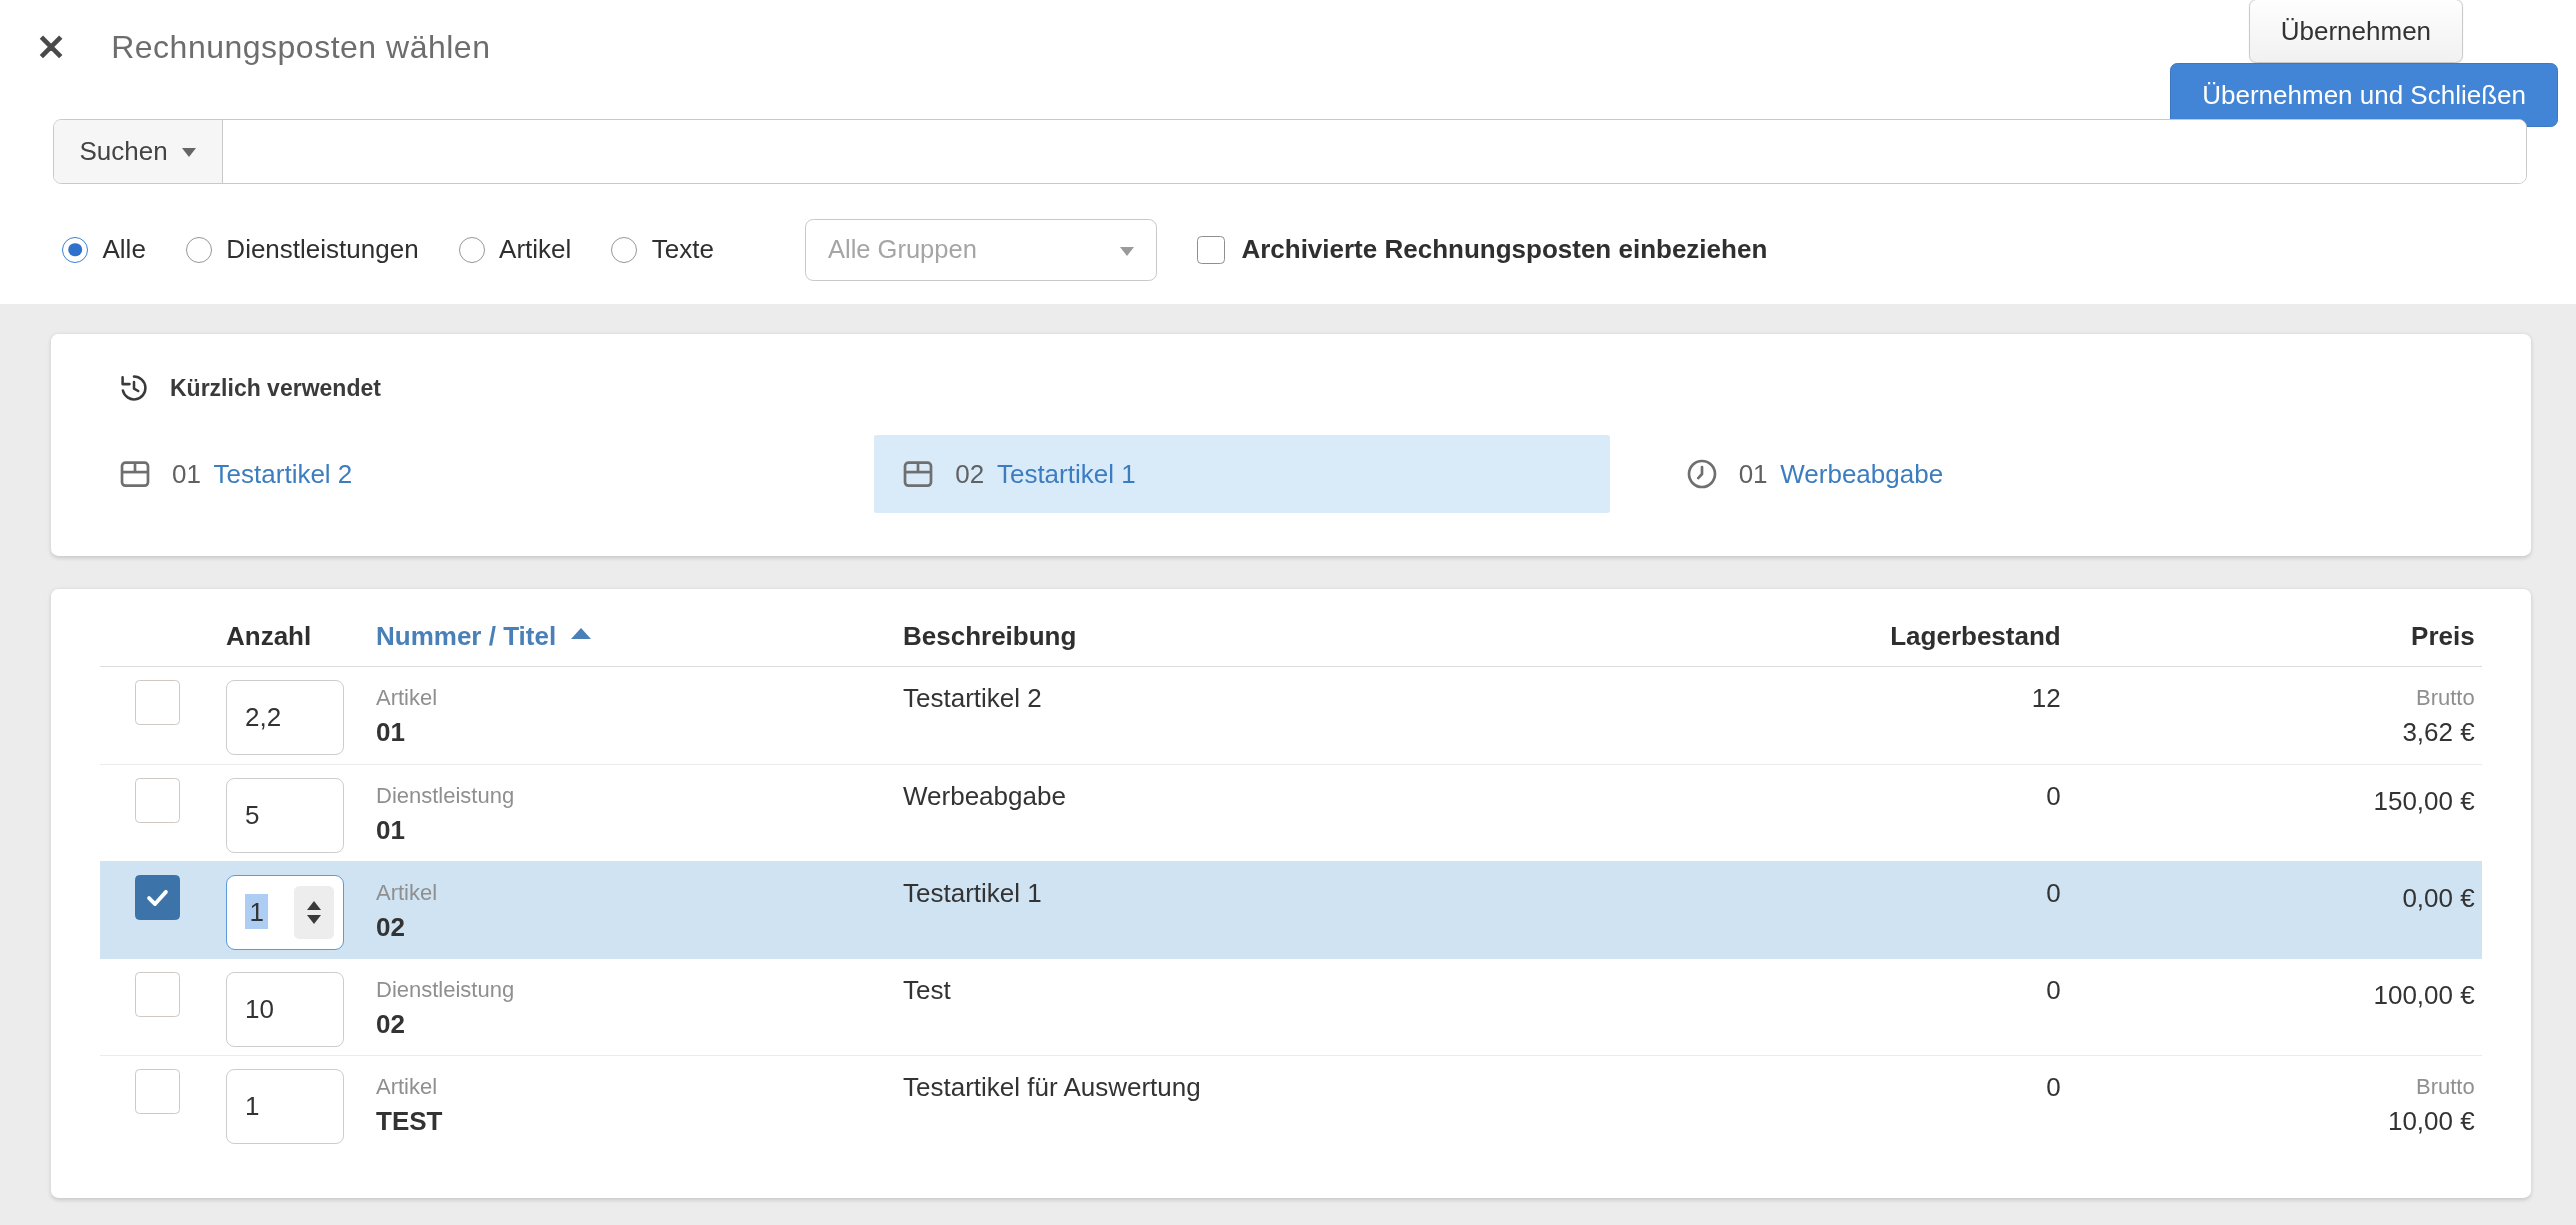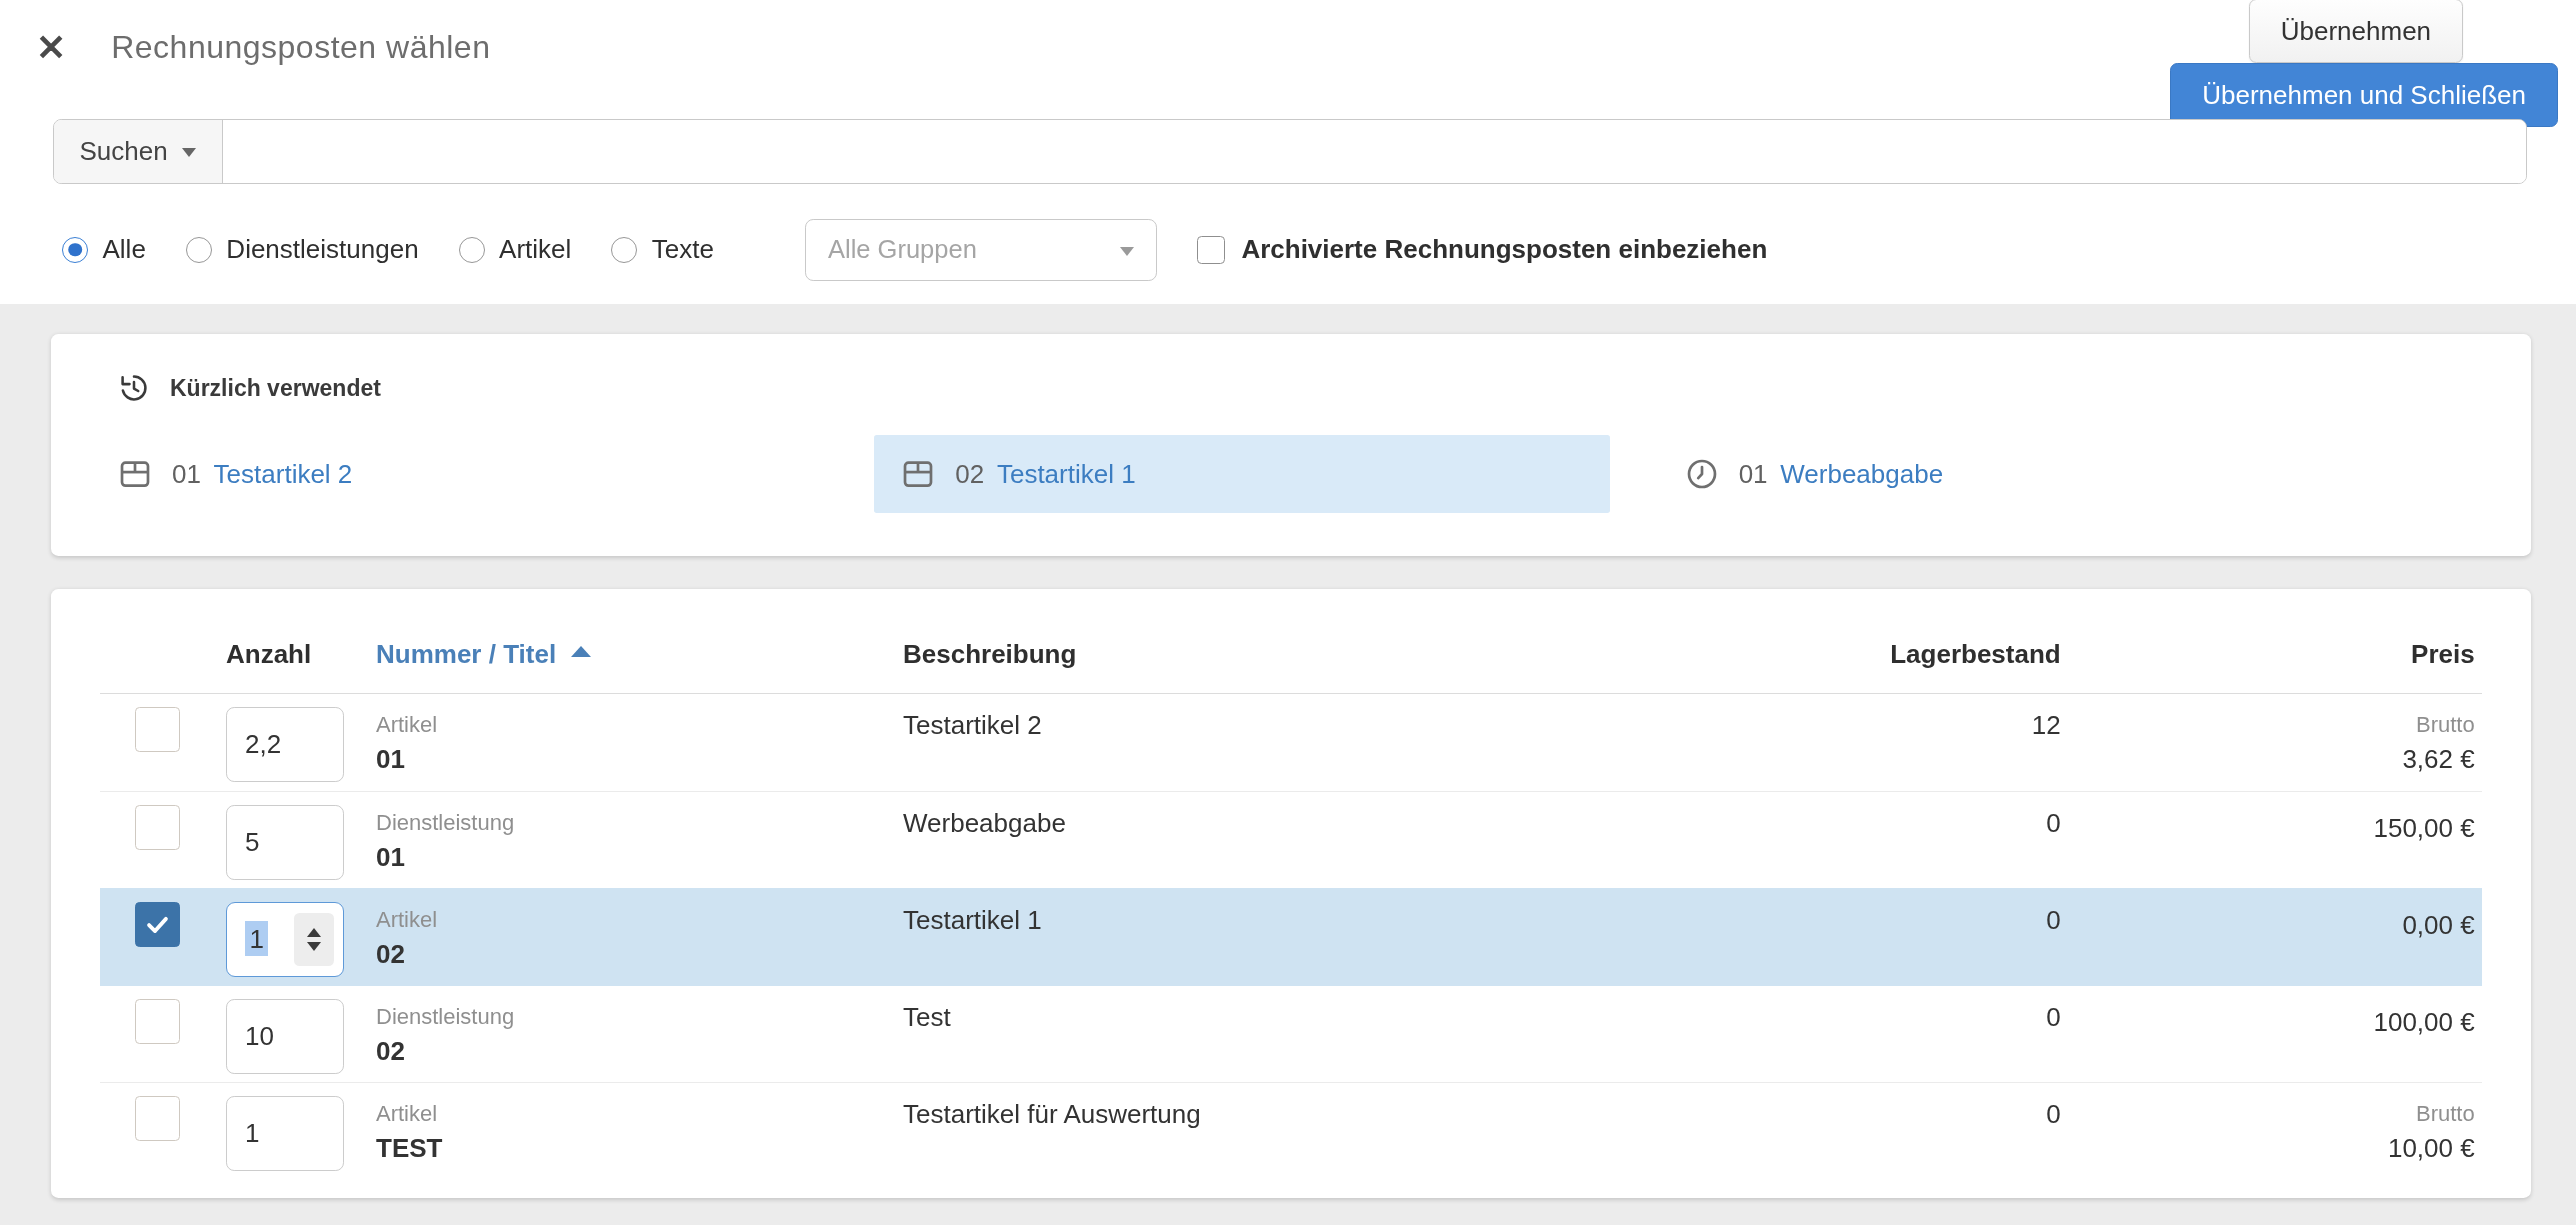--- a/index.html
+++ b/index.html
@@ -51,21 +51,21 @@
   .recent-items { display:grid; grid-template-columns:repeat(3,1fr); }
   .recent-item { display:inline-flex; align-items:center; padding:20px 25.5px; margin:-11px 0 -11px -25.5px; border-radius:2.7px; cursor:pointer; width:fit-content; }
   .recent-item.hl { background:#d9eaf8; width:94%; }
   .recent-item svg { width:38px; height:38px; margin-right:18px; flex:0 0 auto; }
   .ri-num { font-size:26px; color:#616161; margin-right:12.7px; }
   .ri-title { font-size:26px; color:#3c7dc1; }
 
   
   .table-card { padding:0 49px 13.6px; height:609px; }
   .thead, .trow { display:grid; grid-template-columns:91px 150px 527px 1fr 382px 414px; padding-left:35px; padding-right:7.3px; }
-  .thead { align-items:end; height:105px; padding-bottom:23px; border-bottom:1.8px solid #dcdcdc; }
+  .thead { align-items:end; height:78px; padding-bottom:14px; border-bottom:1.8px solid #dcdcdc; }
   .th { font-size:26px; font-weight:bold; color:#2f2f2f; }
   .th.sort { color:#4a80b8; display:flex; align-items:center; }
   .tri-up { width:0; height:0; border-left:10px solid transparent; border-right:10px solid transparent; border-bottom:11.8px solid #4a80b8; margin-left:14.5px; margin-bottom:5.5px; }
   .th.r, .cell.r { text-align:right; }
   .trow { min-height:97px; border-top:0.9px solid #ebebeb; align-items:start; }
   .trow:first-of-type { border-top:none; }
   .trow.selected { background:#cfe3f2; border-top-color:#cfe3f2; }
   .trow.selected + .trow { border-top-color:#cfe3f2; }
   .cell { padding-top:16.4px; }
   .cell.cbcell, .cell.qtycell { padding-top:12.7px; }

